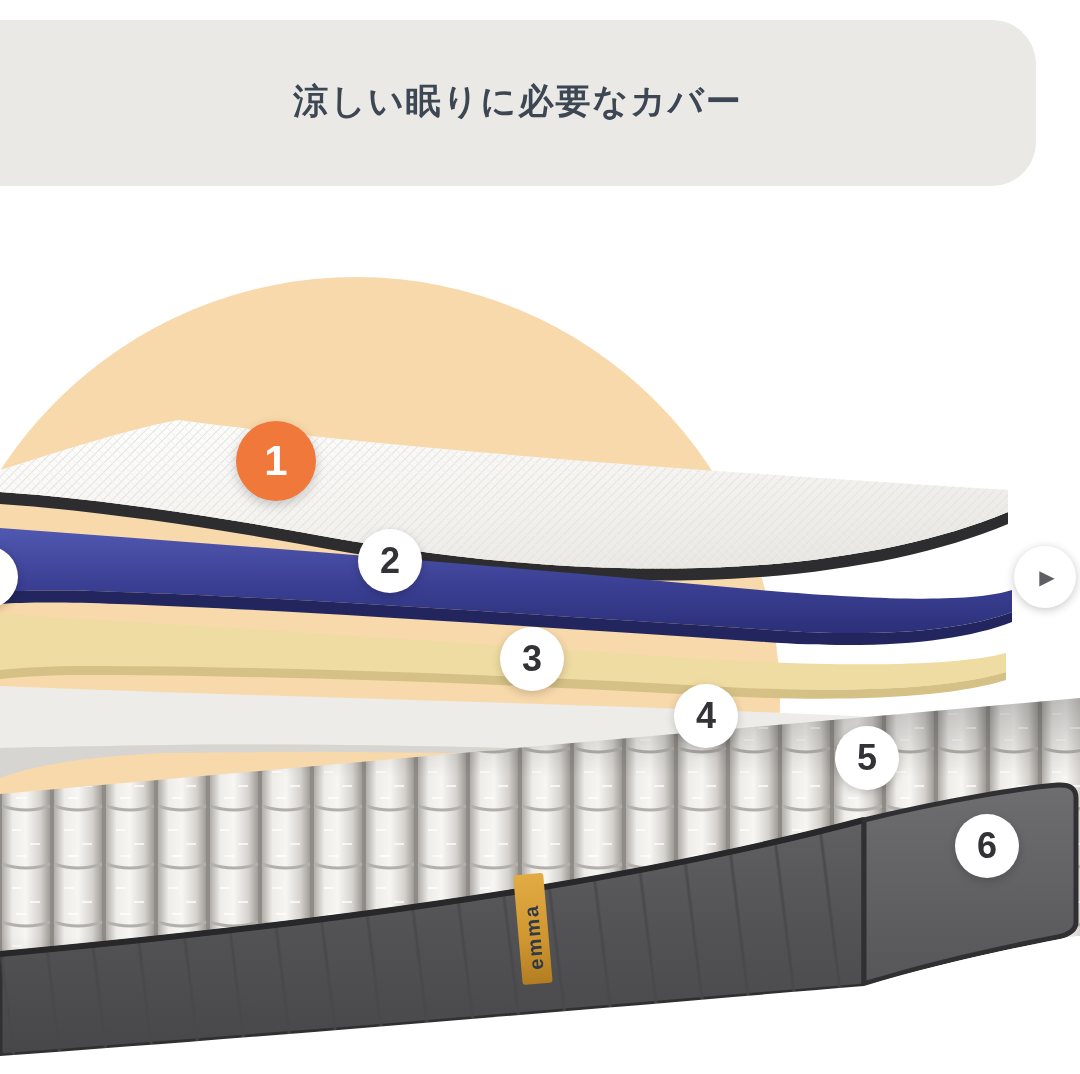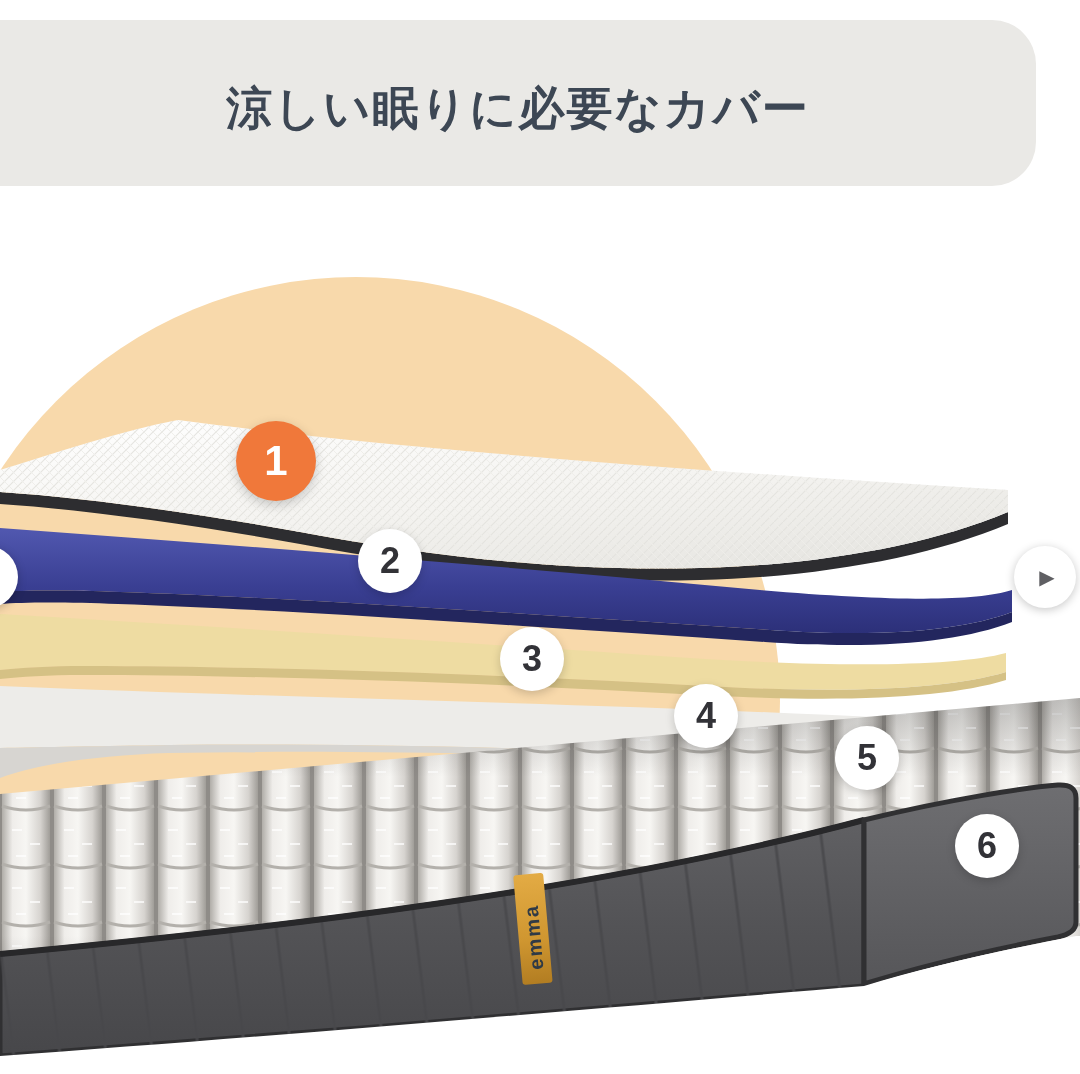--- a/index.html
+++ b/index.html
@@ -19,21 +19,21 @@
     height: 166px;
     background: #eae9e6;
     border-radius: 44px;
   }
   .title {
     position: absolute;
     left: 0;
     top: 78px;
     width: 1036px;
     text-align: center;
-    font-size: 46px;
+    font-size: 35px;
     font-weight: 700;
     color: #3d4754;
     letter-spacing: 2px;
   }
   .bg-circle {
     position: absolute;
     left: -68px;
     top: 277px;
     width: 848px;
     height: 848px;

